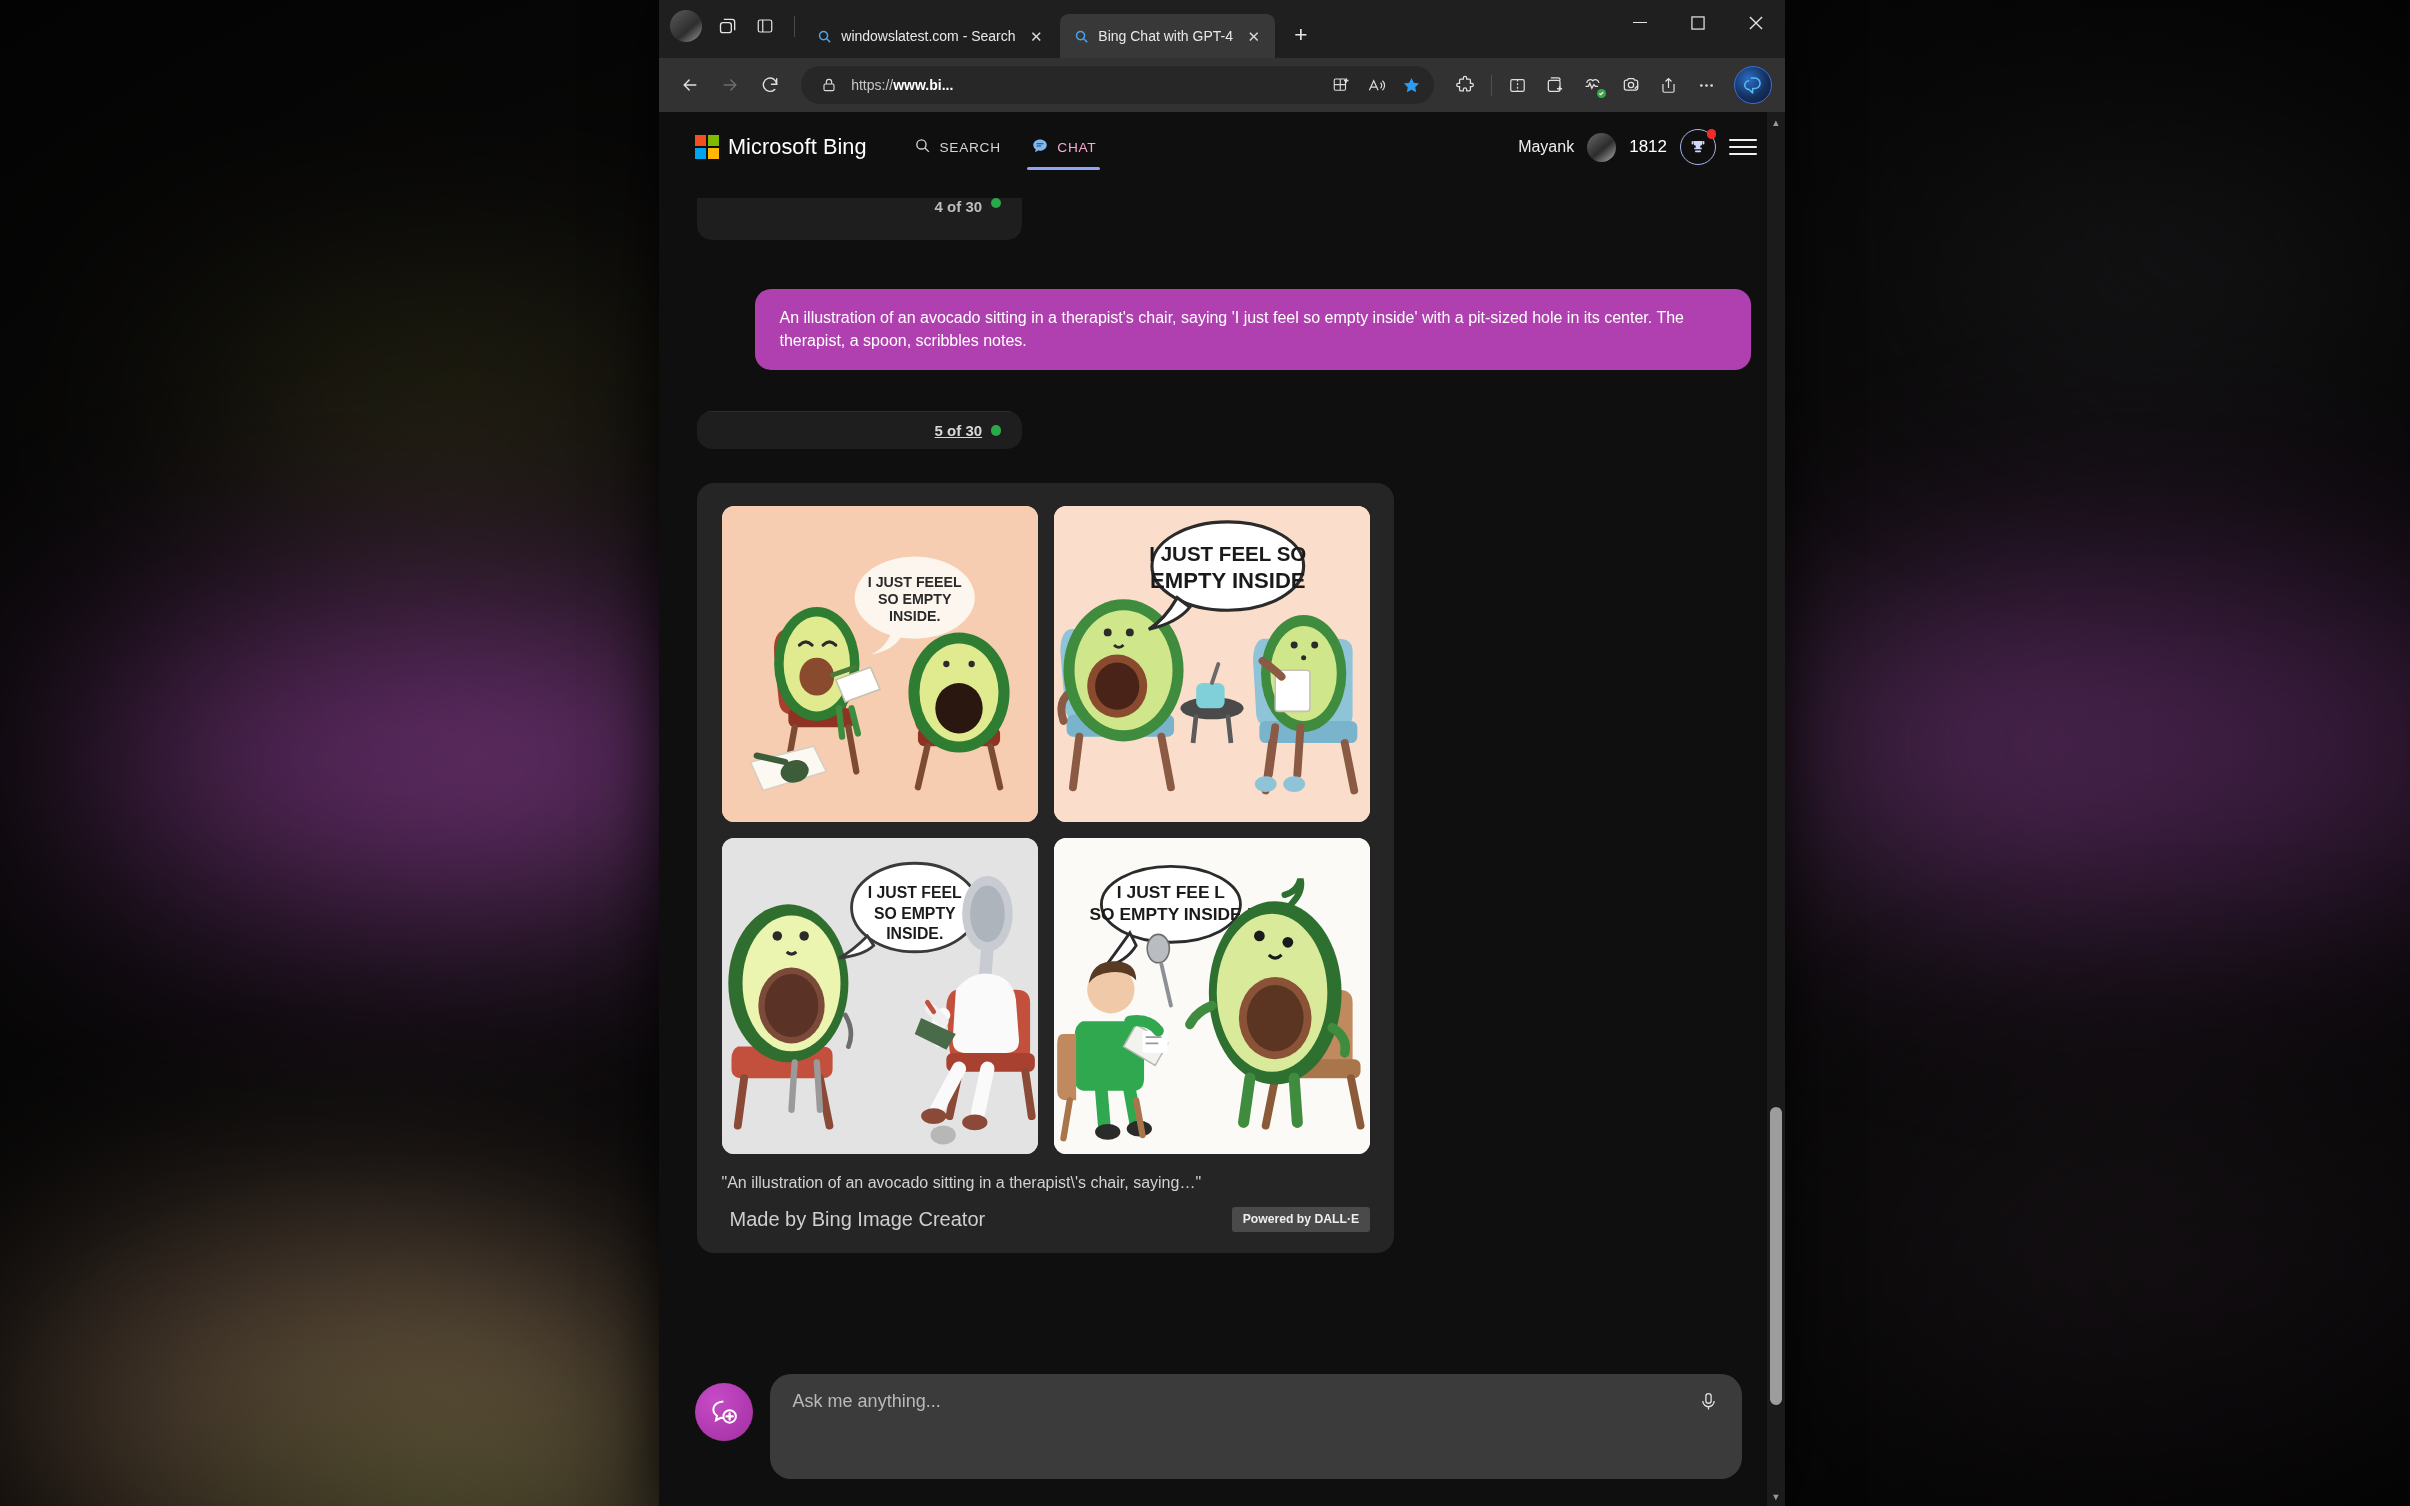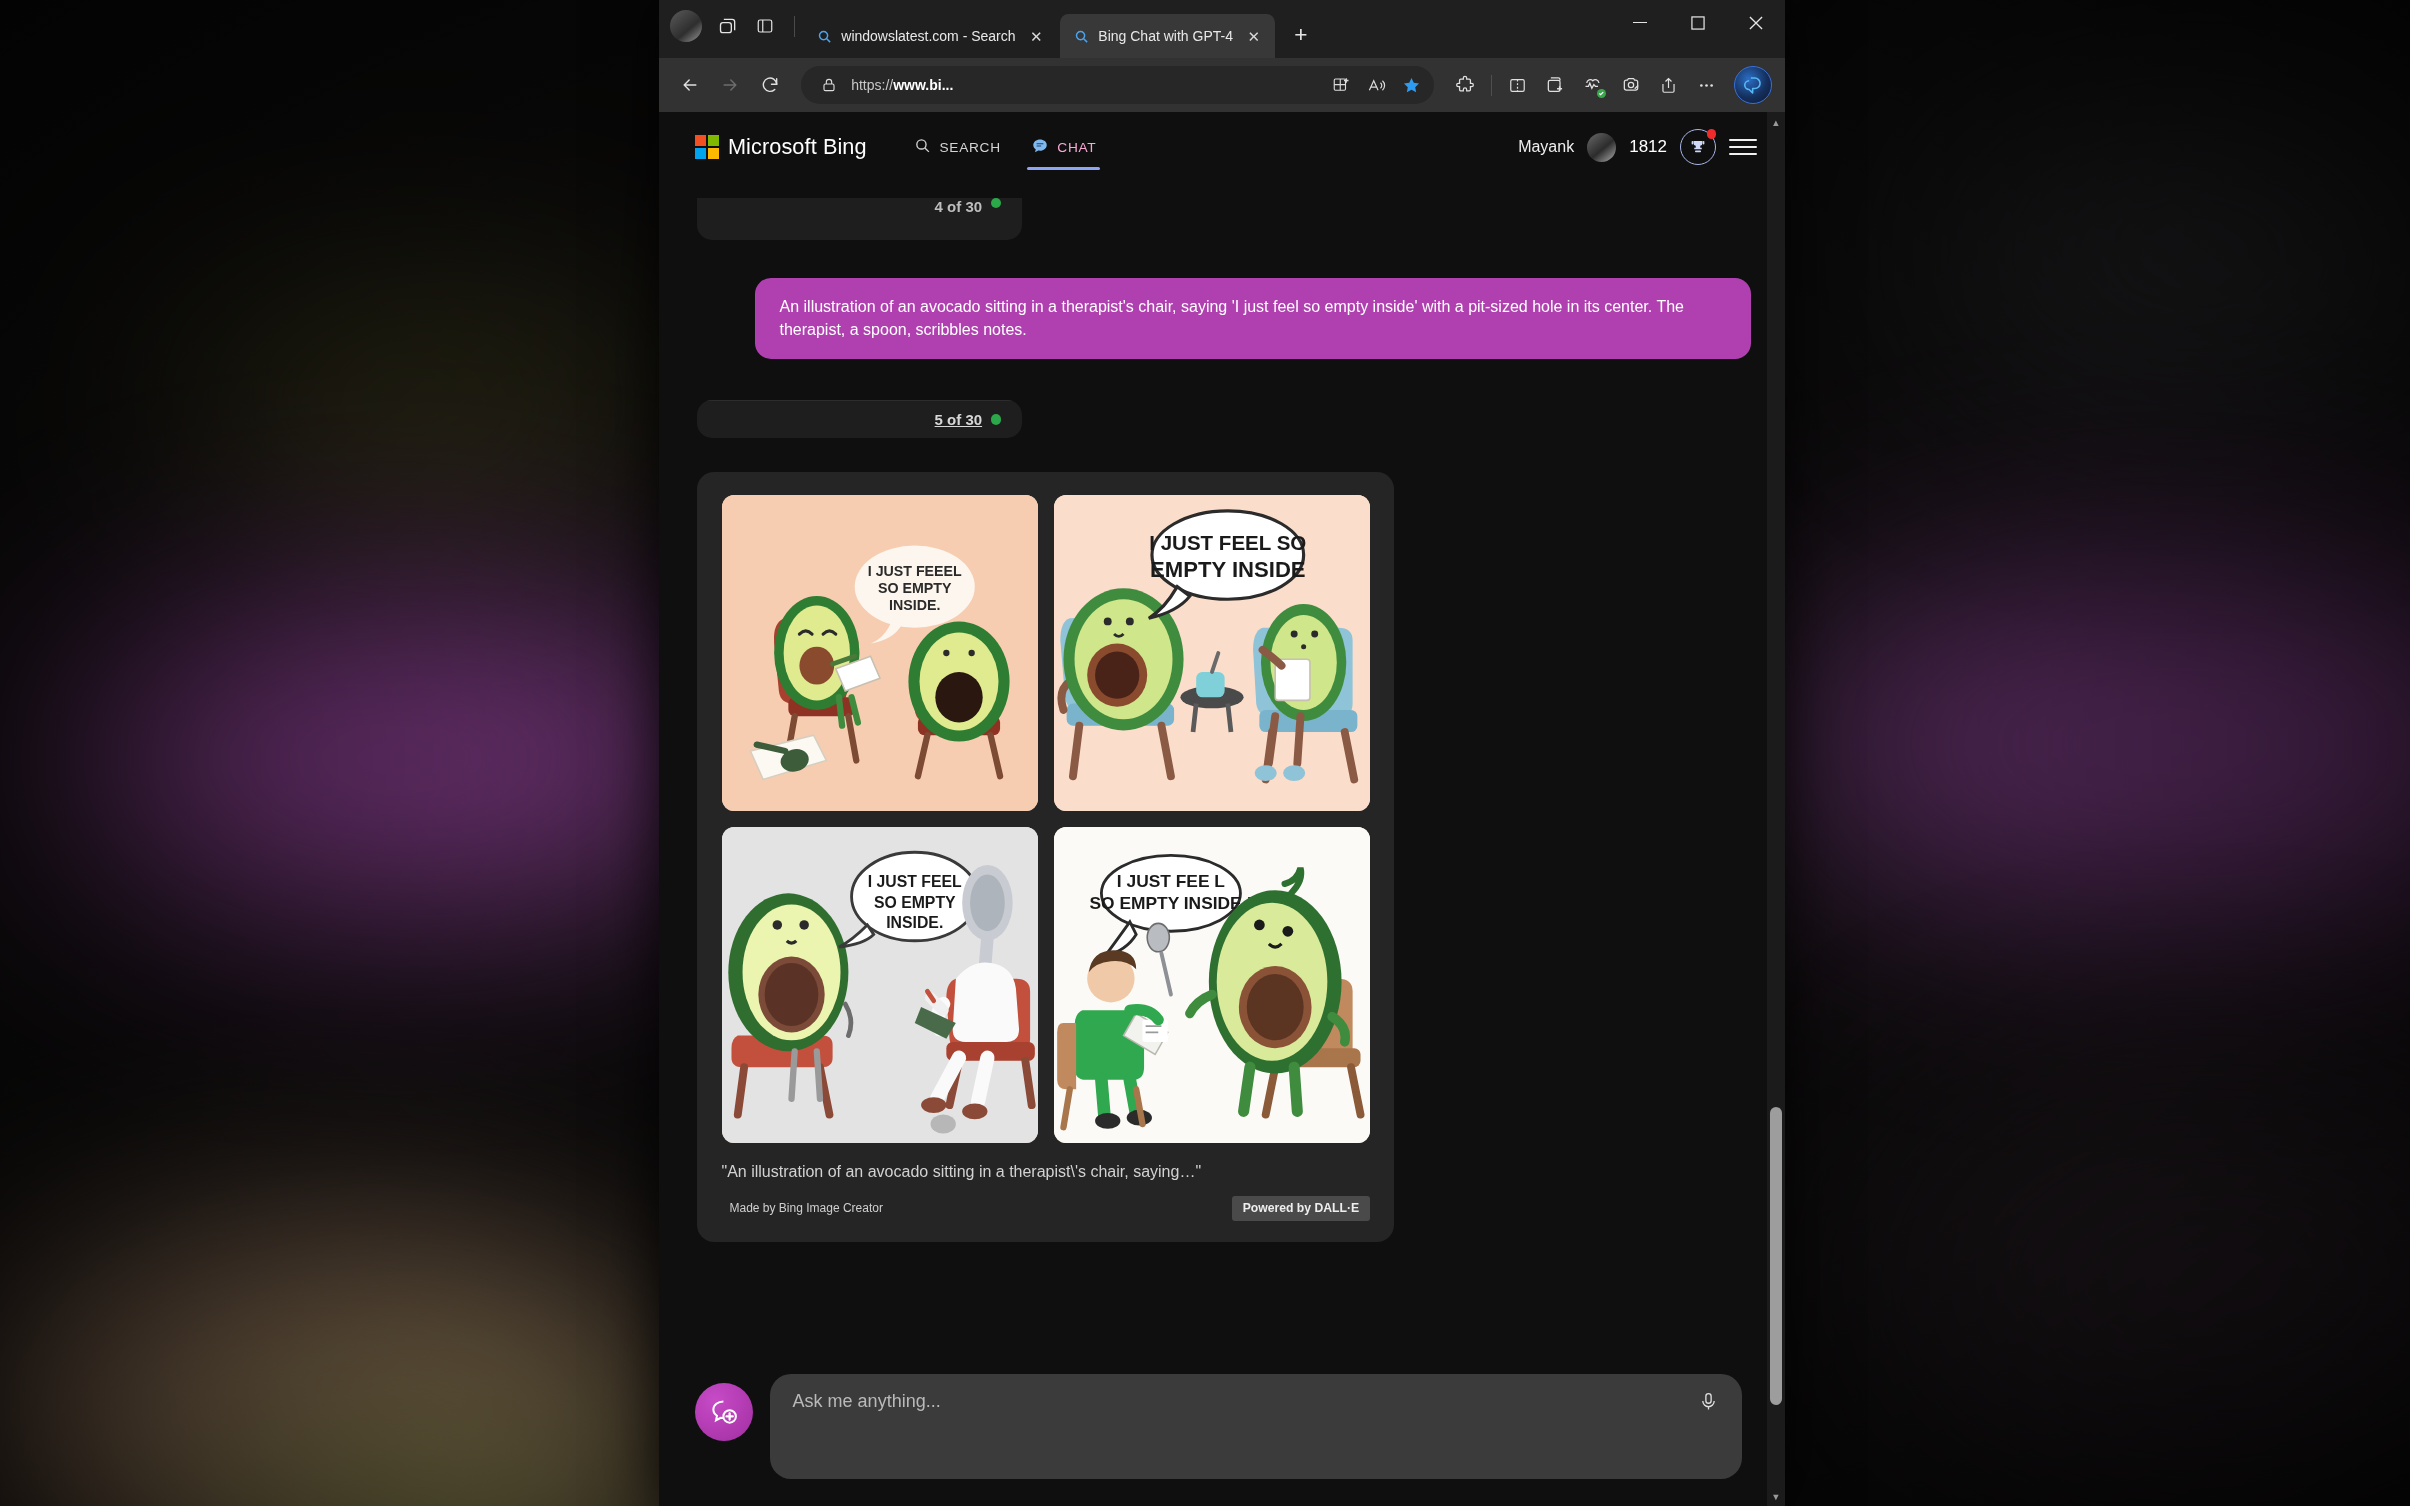--- a/index.html
+++ b/index.html
@@ -197,41 +197,41 @@
   .status-dot { width: 10.4px; height: 10.4px; border-radius: 50%; background: #2aa84a; }
 
   .clipped-top {
     background: #1e1e1e; border-radius: 0 0 15px 15px; width: 325px;
     height: 42px; display: flex; align-items: flex-start; justify-content: flex-end;
     padding: 0 21px; gap: 8.5px;
   }
   .clipped-top .count { color: #bdbdbd; font-size: 15px; font-weight: 700; }
 
   .bubble-user {
-    margin-left: auto; margin-top: 38px;
+    margin-left: auto; margin-top: 49px;
     background: #b040b0; border-radius: 16px; max-width: 996px;
     color: #fff; font-size: 16px; line-height: 1.42; padding: 18px 24.5px;
   }
 
   .img-card {
     background: #252525; border-radius: 17px; margin-top: 34px;
     width: 697px; padding: 22.6px 24.5px 21px;
   }
   .img-grid { display: grid; grid-template-columns: 1fr 1fr; gap: 16px; }
   .thumb {
     width: 100%; aspect-ratio: 1/1; border-radius: 12.2px; overflow: hidden;
     background: #f7d9c4; position: relative;
   }
   .thumb svg { display: block; width: 100%; height: 100%; }
   .img-caption {
     color: #d2d2d2; font-size: 16px; margin-top: 20px;
     white-space: nowrap; overflow: hidden; text-overflow: ellipsis;
   }
   .img-footer { display: flex; align-items: center; margin-top: 15px; }
-  .made-by { color: #cfcfcf; font-size: 12px; padding-left: 8px; }
+  .made-by { color: #cfcfcf; font-size: 20px; padding-left: 8px; }
   .dalle-badge {
     margin-left: auto; background: #4a4a4a; color: #eee; font-size: 12.2px;
     font-weight: 700; padding: 5.6px 10.4px; border-radius: 3px;
   }
 
   
   .composer {
     flex: none; display: flex; align-items: flex-start; gap: 17px;
     padding: 13px 43px 28px 36px; background: #0f0f0f;
   }

